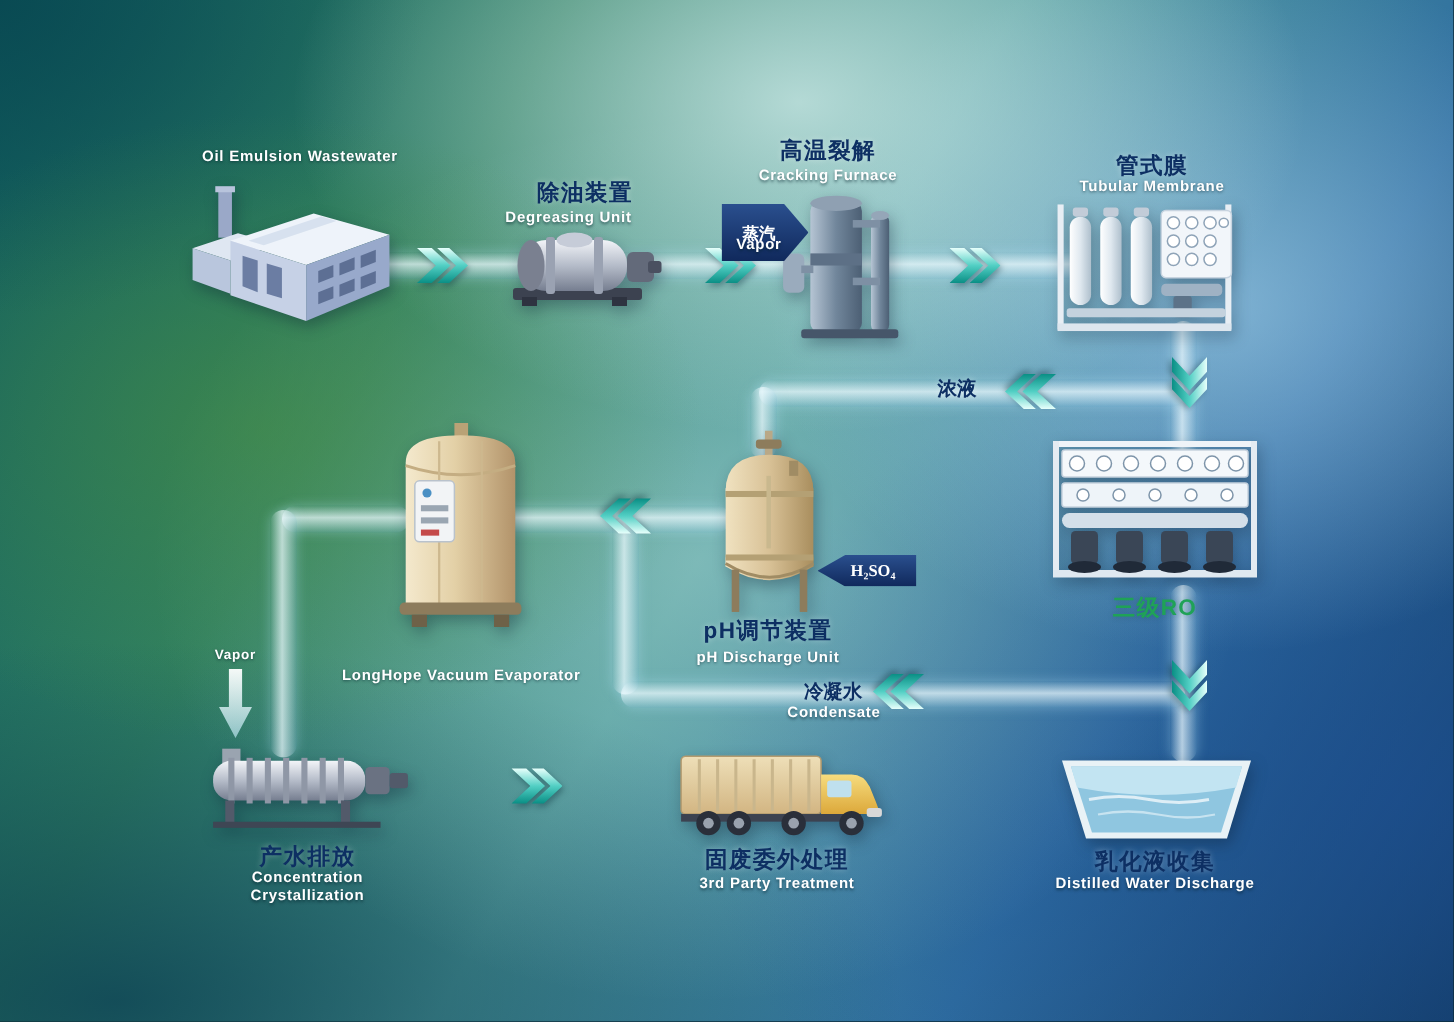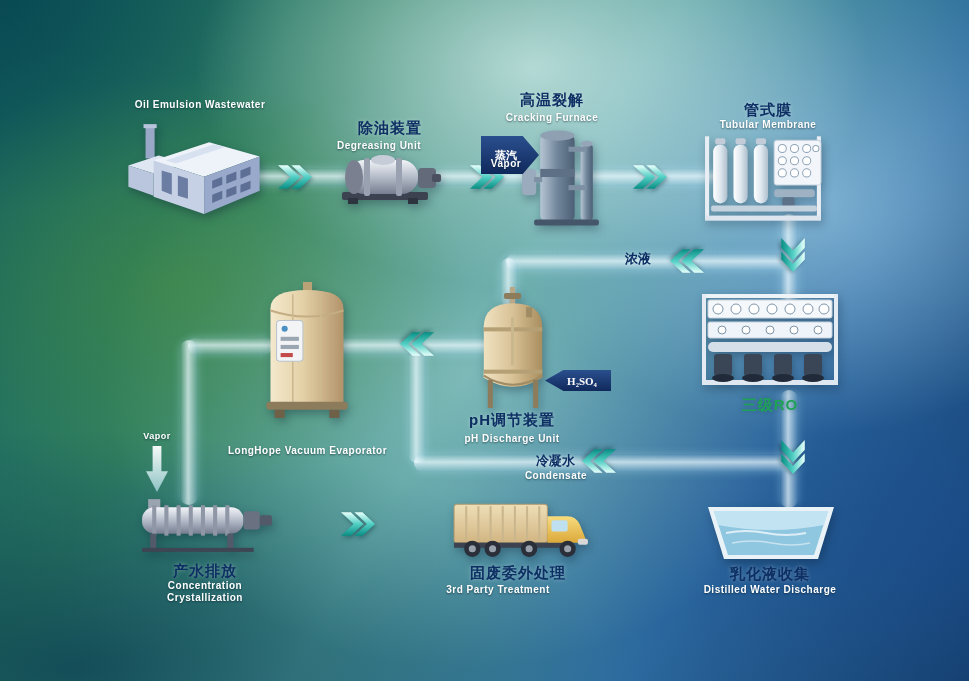--- a/index.html
+++ b/index.html
@@ -409,18 +409,18 @@
   <div class="en tiny" style="left:134px;top:431px;width:46px">Vapor</div>
 
   <div class="zh small" style="left:518px;top:452px;width:75px">冷凝水</div>
   <div class="en" style="left:512px;top:470px;width:88px">Condensate</div>
 
   <div class="zh" style="left:145px;top:562px;width:120px">产水排放</div>
   <div class="en" style="left:135px;top:580px;width:140px">Concentration</div>
   <div class="en" style="left:135px;top:592px;width:140px">Crystallization</div>
 
   <div class="zh" style="left:453px;top:564px;width:130px">固废委外处理</div>
-  <div class="en" style="left:428px;top:584px;width:140px">3rd Party Treatment</div>
+  <div class="en" style="left:448px;top:584px;width:140px">3rd Party Treatment</div>
 
   <div class="zh" style="left:710px;top:565px;width:120px">乳化液收集</div>
   <div class="en" style="left:675px;top:584px;width:190px">Distilled Water Discharge</div>
 
 </div>
 
 </body></html>

